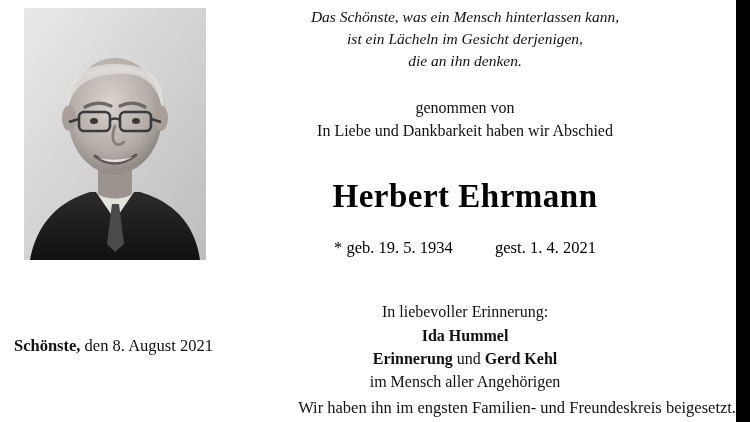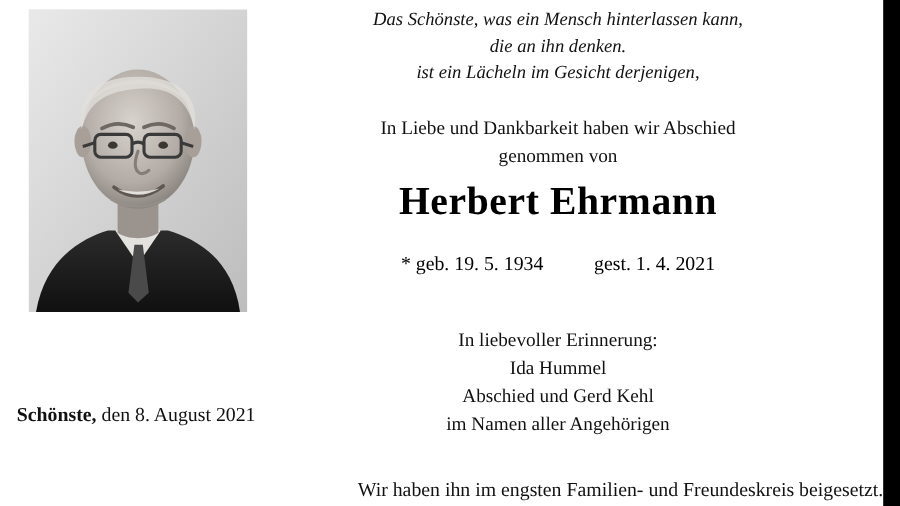--- a/index.html
+++ b/index.html
@@ -76,40 +76,40 @@
     color: #111;
     margin-top: 24px;
   }
 
   .name {
     text-align: center;
     font-size: 33px;
     font-weight: bold;
     letter-spacing: 0.5px;
     color: #000;
-    margin-top: 8px;
+    margin-top: 36px;
   }
 
   .dates {
     text-align: center;
     font-size: 16.5px;
     font-weight: normal;
     color: #000;
     margin-top: 23px;
   }
   .dates .gap { display: inline-block; width: 34px; }
 
   .memory {
     text-align: center;
     font-size: 16px;
     color: #111;
     margin-top: 42px;
     line-height: 1.45;
   }
-  .memory .b { font-weight: normal; }
+  .memory .b { font-weight: bold; }
 
   .place {
     position: absolute;
     left: 14px;
     top: 336px;
     width: 270px;
     font-size: 16.5px;
     color: #111;
     white-space: nowrap;
   }
@@ -191,44 +191,44 @@
         <path d="M74 150 q 18 9 35 -1 q -17 5 -35 1 Z" fill="#f0eeea" opacity="0.85"></path>
 
         <path d="M68 158 q 23 12 46 0" stroke="#9a938d" stroke-width="2" fill="none" opacity="0.6"></path>
       </svg>
     </div>
 
     <div class="content">
 
       <div class="verse">
         <div>Das Schönste, was ein Mensch hinterlassen kann,</div>
+        <div>ist ein Lächeln im Gesicht derjenigen,</div>
         <div>die an ihn denken.</div>
-        <div>ist ein Lächeln im Gesicht derjenigen,</div>
       </div>
 
       <div class="intro">
+        <div>genommen von</div>
         <div>In Liebe und Dankbarkeit haben wir Abschied</div>
-        <div>genommen von</div>
       </div>
 
       <div class="name">Herbert Ehrmann</div>
 
       <div class="dates">
         <span>* geb. 19. 5. 1934</span>
         <span class="gap"></span>
         <span>gest. 1. 4. 2021</span>
       </div>
 
       <div class="memory">
         <div>In liebevoller Erinnerung:</div>
         <div class="b">Ida Hummel</div>
         <div>
-          <span class="b">Abschied</span><span> und </span><span class="b">Gerd Kehl</span>
+          <span class="b">Erinnerung</span><span> und </span><span class="b">Gerd Kehl</span>
         </div>
-        <div>im Namen aller Angehörigen</div>
+        <div>im Mensch aller Angehörigen</div>
       </div>
 
     </div>
 
     <div class="place">
       <span class="city">Schönste,</span><span> den 8. August 2021</span>
     </div>
 
     <div class="footer">Wir haben ihn im engsten Familien- und Freundeskreis beigesetzt.</div>
 

